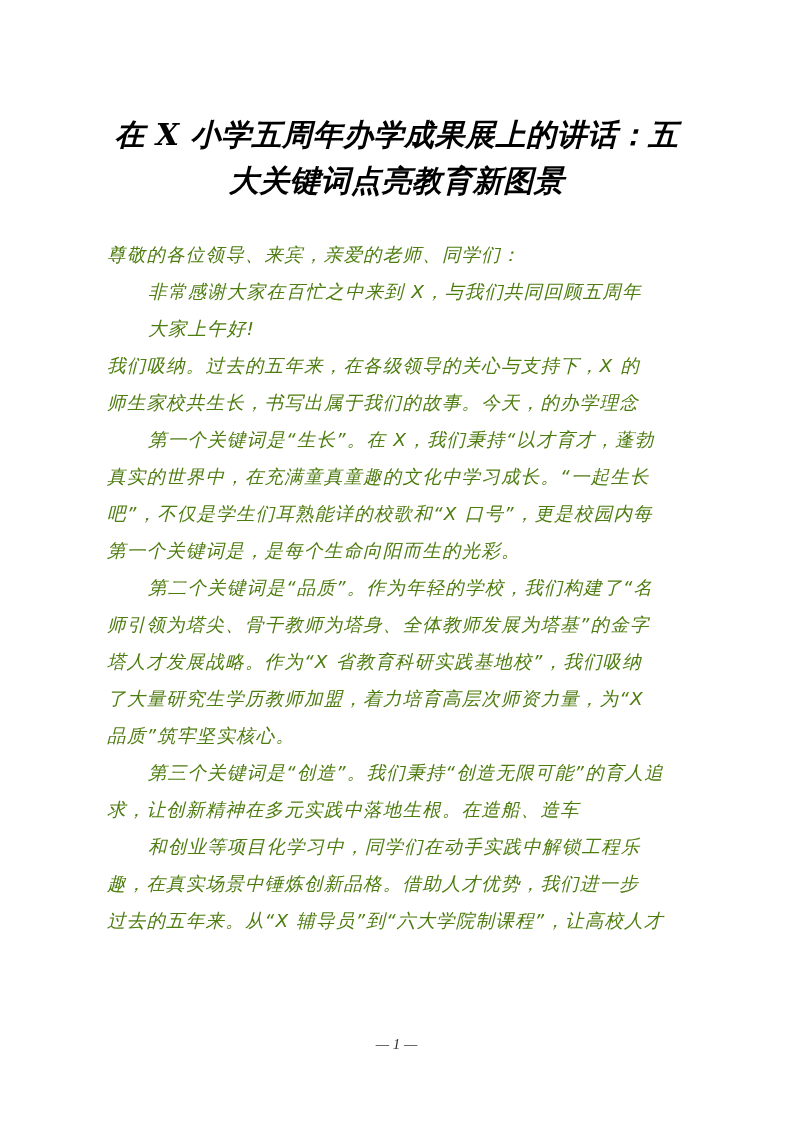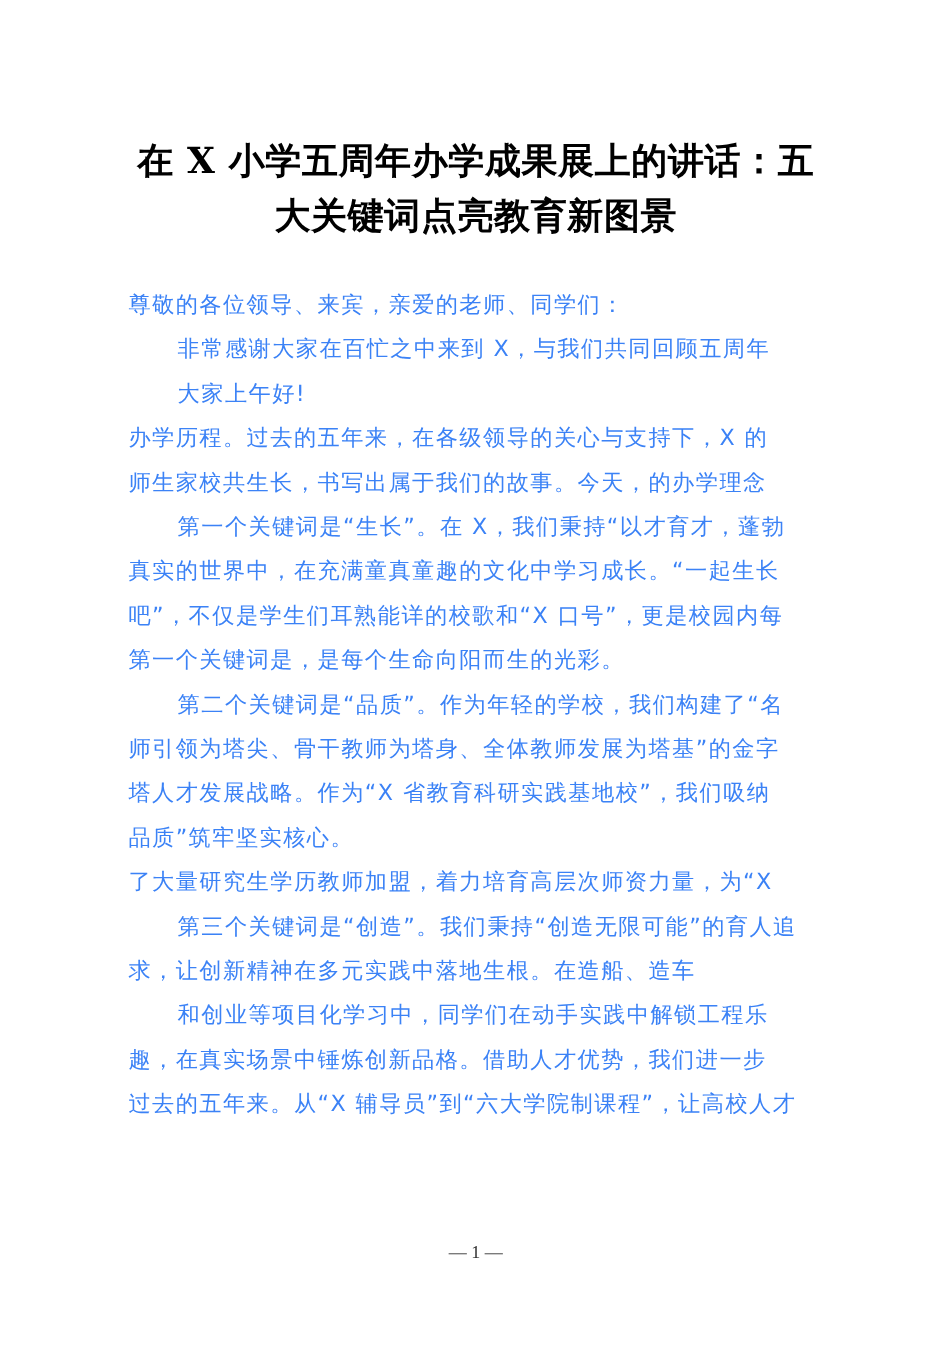--- a/index.html
+++ b/index.html
@@ -1,28 +1,28 @@
 <!DOCTYPE html>
 <html><head>
 <meta charset="utf-8">
 <style>
   html, body { margin: 0; padding: 0; background: #ffffff; }
   body { width: 793px; height: 1122px; position: relative; overflow: hidden; color: #111; }
-  .page { position: absolute; left: 0; top: 0; width: 704px; height: 1122px; background: #fff; }
+  .page { position: absolute; left: 0; top: 0; width: 704px; height: 1122px; background: #fff; font-style: italic; }
   .title {
     position: absolute; left: 90px; width: 613px; top: 112px;
     text-align: center;
     font-family: "DejaVu Serif", "Liberation Serif", serif;
     font-weight: bold; font-size: 30px; line-height: 46px; color: #000;
     letter-spacing: 0.5px;
   }
   .body {
     position: absolute; left: 107px; top: 236px; width: 582px;
     font-family: "DejaVu Sans", "Liberation Sans", sans-serif;
-    font-size: 18.5px; line-height: 37px; color: #3b82f6;
+    font-size: 18.5px; line-height: 37px; color: #4d7c0f;
     text-align: justify; letter-spacing: 1.2px;
   }
   .line { display: block; white-space: nowrap; height: 37px; }
   .indent { padding-left: 41px; }
   .page-number {
     position: absolute; left: 0; width: 793px; top: 1036px;
     text-align: center; font-family: "Liberation Serif", serif;
     font-size: 15px; color: #333;
   }
 </style>
@@ -32,31 +32,31 @@
 <div class="page">
   <div class="title">
     <div>在 X 小学五周年办学成果展上的讲话：五</div>
     <div>大关键词点亮教育新图景</div>
   </div>
 
   <div class="body" id="body">
       <span class="line">尊敬的各位领导、来宾，亲爱的老师、同学们：</span>
       <span class="line indent">非常感谢大家在百忙之中来到 X，与我们共同回顾五周年</span>
       <span class="line indent">大家上午好!</span>
-      <span class="line">办学历程。过去的五年来，在各级领导的关心与支持下，X 的</span>
+      <span class="line">我们吸纳。过去的五年来，在各级领导的关心与支持下，X 的</span>
       <span class="line">师生家校共生长，书写出属于我们的故事。今天，的办学理念</span>
       <span class="line indent">第一个关键词是“生长”。在 X，我们秉持“以才育才，蓬勃</span>
       <span class="line">真实的世界中，在充满童真童趣的文化中学习成长。“一起生长</span>
       <span class="line">吧”，不仅是学生们耳熟能详的校歌和“X 口号”，更是校园内每</span>
       <span class="line">第一个关键词是，是每个生命向阳而生的光彩。</span>
       <span class="line indent">第二个关键词是“品质”。作为年轻的学校，我们构建了“名</span>
       <span class="line">师引领为塔尖、骨干教师为塔身、全体教师发展为塔基”的金字</span>
       <span class="line">塔人才发展战略。作为“X 省教育科研实践基地校”，我们吸纳</span>
+      <span class="line">了大量研究生学历教师加盟，着力培育高层次师资力量，为“X</span>
       <span class="line">品质”筑牢坚实核心。</span>
-      <span class="line">了大量研究生学历教师加盟，着力培育高层次师资力量，为“X</span>
       <span class="line indent">第三个关键词是“创造”。我们秉持“创造无限可能”的育人追</span>
       <span class="line">求，让创新精神在多元实践中落地生根。在造船、造车</span>
       <span class="line indent">和创业等项目化学习中，同学们在动手实践中解锁工程乐</span>
       <span class="line">趣，在真实场景中锤炼创新品格。借助人才优势，我们进一步</span>
       <span class="line">过去的五年来。从“X 辅导员”到“六大学院制课程”，让高校人才</span>
     </div>
 
   <div class="page-number">— 1 —</div>
 </div>
 

